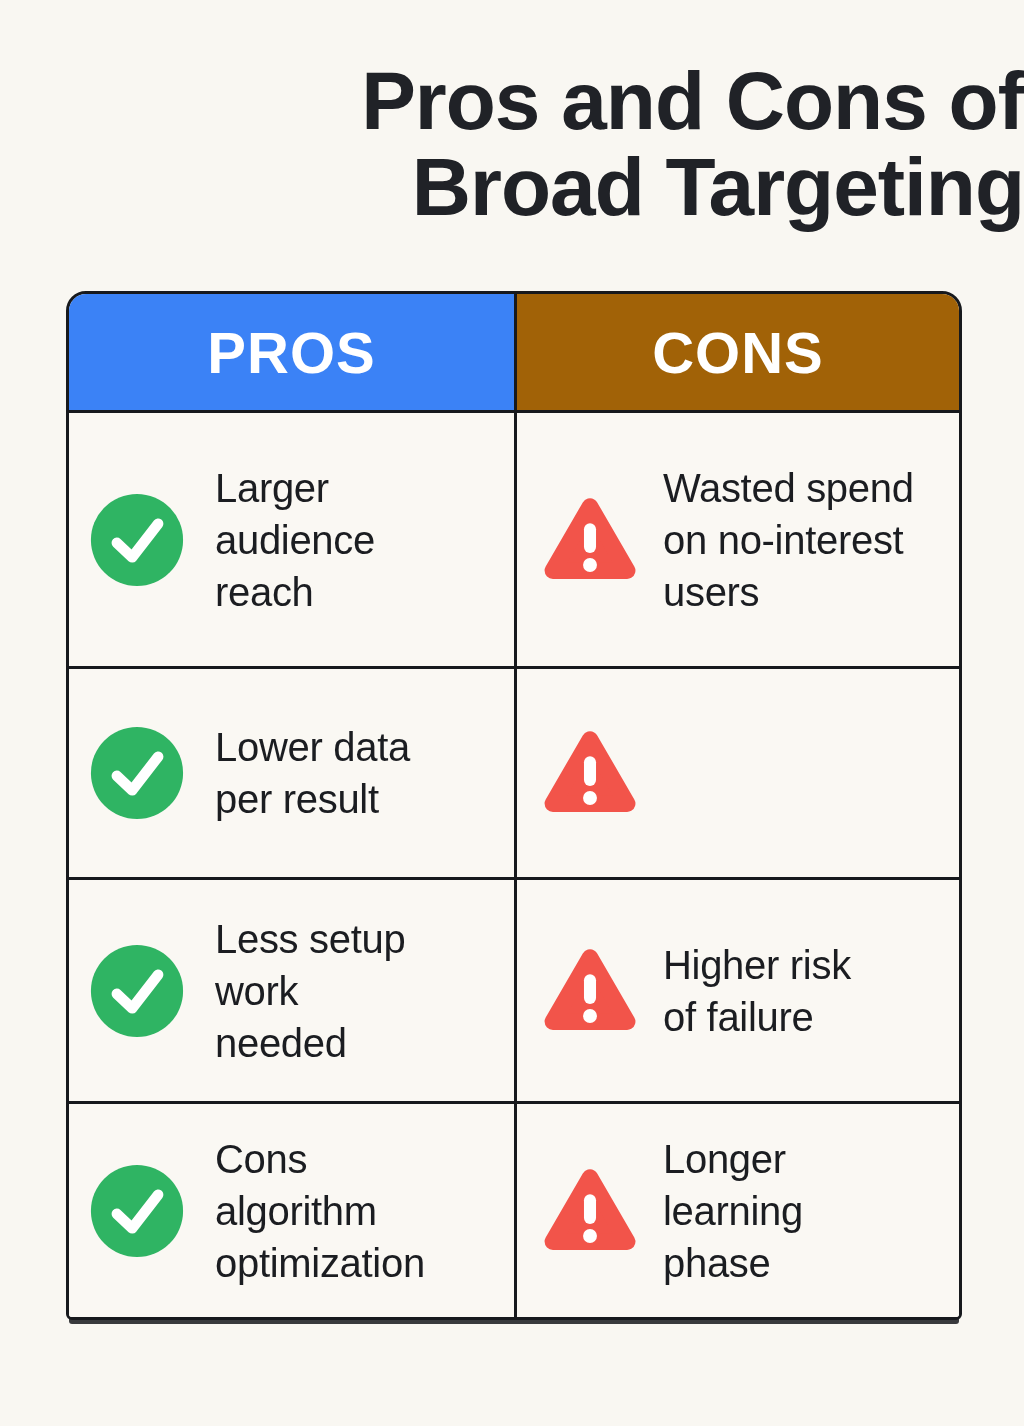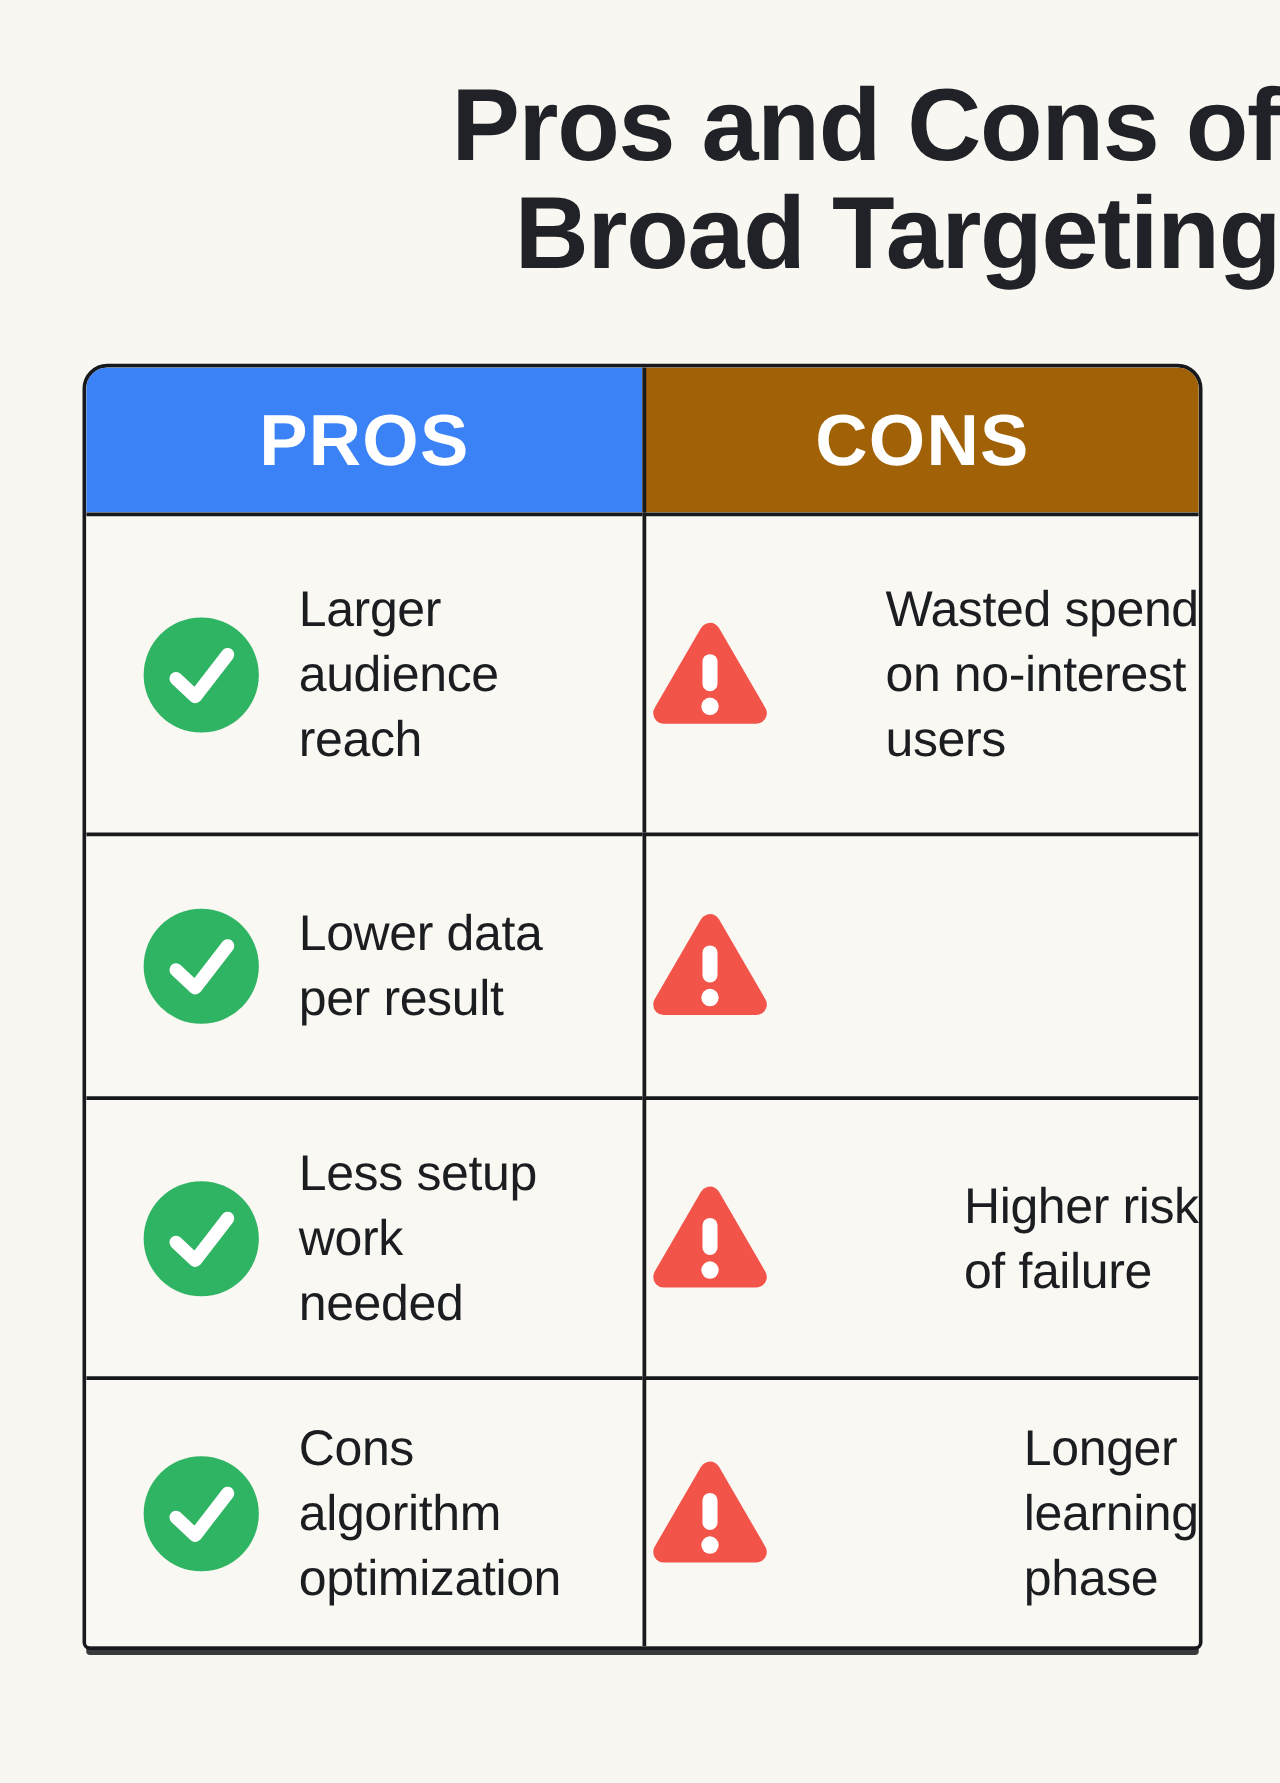--- a/index.html
+++ b/index.html
@@ -40,22 +40,22 @@
     letter-spacing:1px;
   }
   .hdr-pros{background:#3b82f6;}
   .hdr-cons{background:#a16207;border-left:3px solid #17191D;align-items:center;}
   .cell{
     display:flex;align-items:center;
     border-top:3px solid #17191D;
     box-sizing:border-box;
     background:#FAF8F3;
   }
-  .cell.pro{padding-left:44px;gap:30px;}
-  .cell.con{border-left:3px solid #17191D;gap:22px;justify-content:space-between;}
+  .cell.pro{padding-left:20px;gap:30px;}
+  .cell.con{border-left:3px solid #17191D;padding-left:22px;gap:22px;}
   .cell-text{
     font-size:40px;line-height:52px;color:#1B1D21;
     letter-spacing:-0.3px;
     white-space:pre-line;
     font-weight:500;
   }
   .icon{flex:0 0 auto;display:block;}
 </style>
 </head>
 <body>

